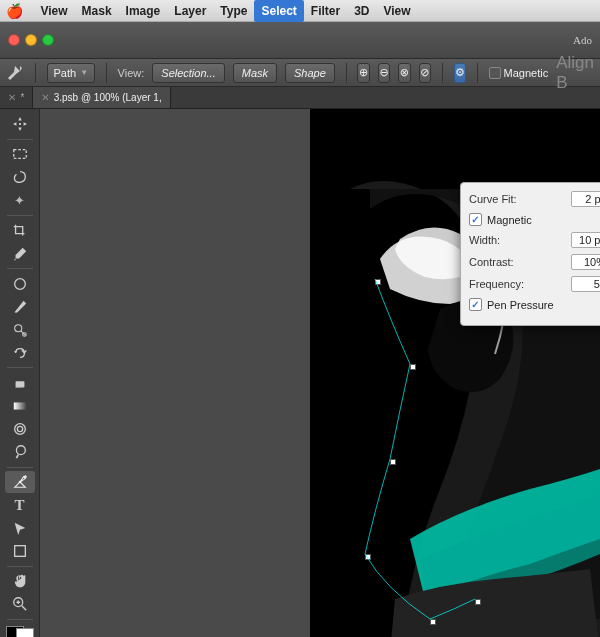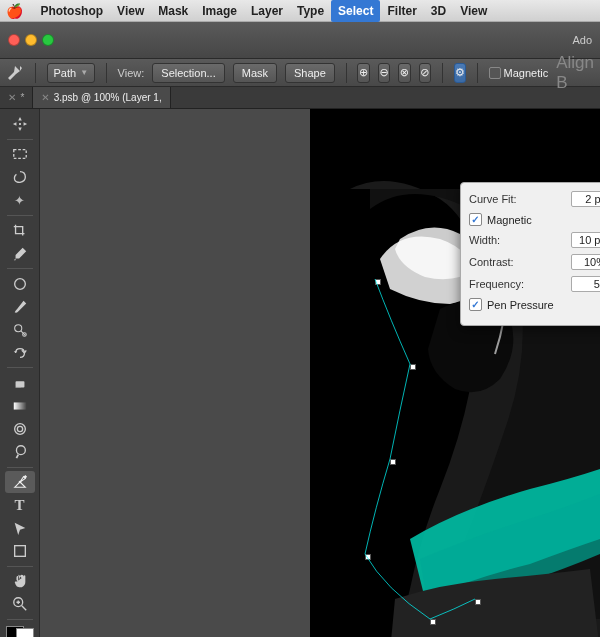--- a/index.html
+++ b/index.html
@@ -37,20 +37,21 @@
     }
 
     
     .title-bar {
       height: 34px;
       background: linear-gradient(to bottom, #5a5a5a, #464646);
       display: flex;
       align-items: center;
       padding: 18px 8px;
       border-bottom: 1px solid #2a2a2a;
+      font-family: Liberation Serif, serif;
     }
     .traffic-lights {
       display: flex;
       gap: 5px;
       margin-right: 10px;
     }
     .traffic-light {
       width: 12px;
       height: 12px;
       border-radius: 50%;
@@ -116,20 +117,21 @@
       background: linear-gradient(to bottom, #6a6a6a, #555);
       border: 1px solid #333;
       border-radius: 3px;
       color: #eee;
       padding: 2px 8px;
       font-size: 11px;
       height: 20px;
       display: flex;
       align-items: center;
       cursor: default;
+      font-style: italic;
     }
     .options-icon-btn {
       width: 22px;
       height: 20px;
       background: linear-gradient(to bottom, #6a6a6a, #555);
       border: 1px solid #333;
       border-radius: 3px;
       display: flex;
       align-items: center;
       justify-content: center;
@@ -342,21 +344,20 @@
     .tool-icon-char {
       font-size: 13px;
       color: #bbb;
     }
   </style>
 </head>
 <body>
 
 <div class="menu-bar">
   <span class="apple-logo">🍎</span>
-  <span class="menu-item">Photoshop</span>
   <span class="menu-item">View</span>
   <span class="menu-item">Mask</span>
   <span class="menu-item">Image</span>
   <span class="menu-item">Layer</span>
   <span class="menu-item">Type</span>
   <span class="menu-item active">Select</span>
   <span class="menu-item">Filter</span>
   <span class="menu-item">3D</span>
   <span class="menu-item">View</span>
 </div>

